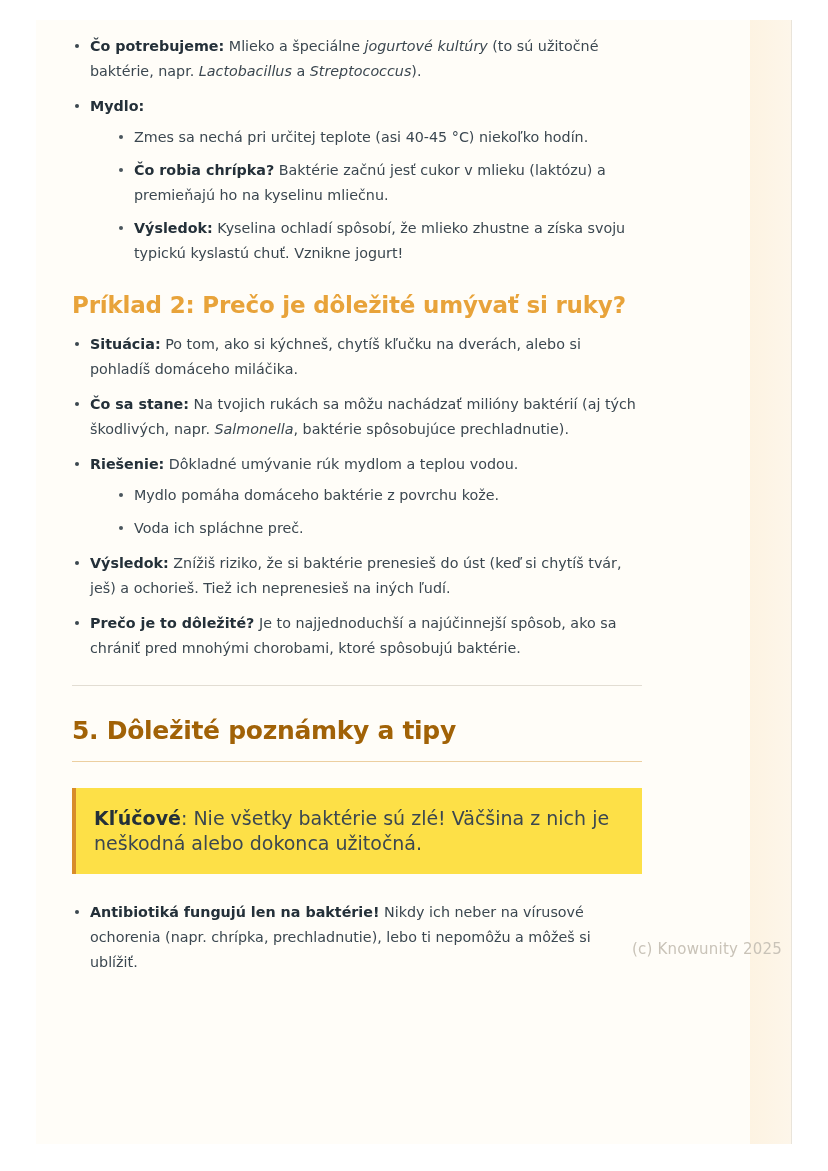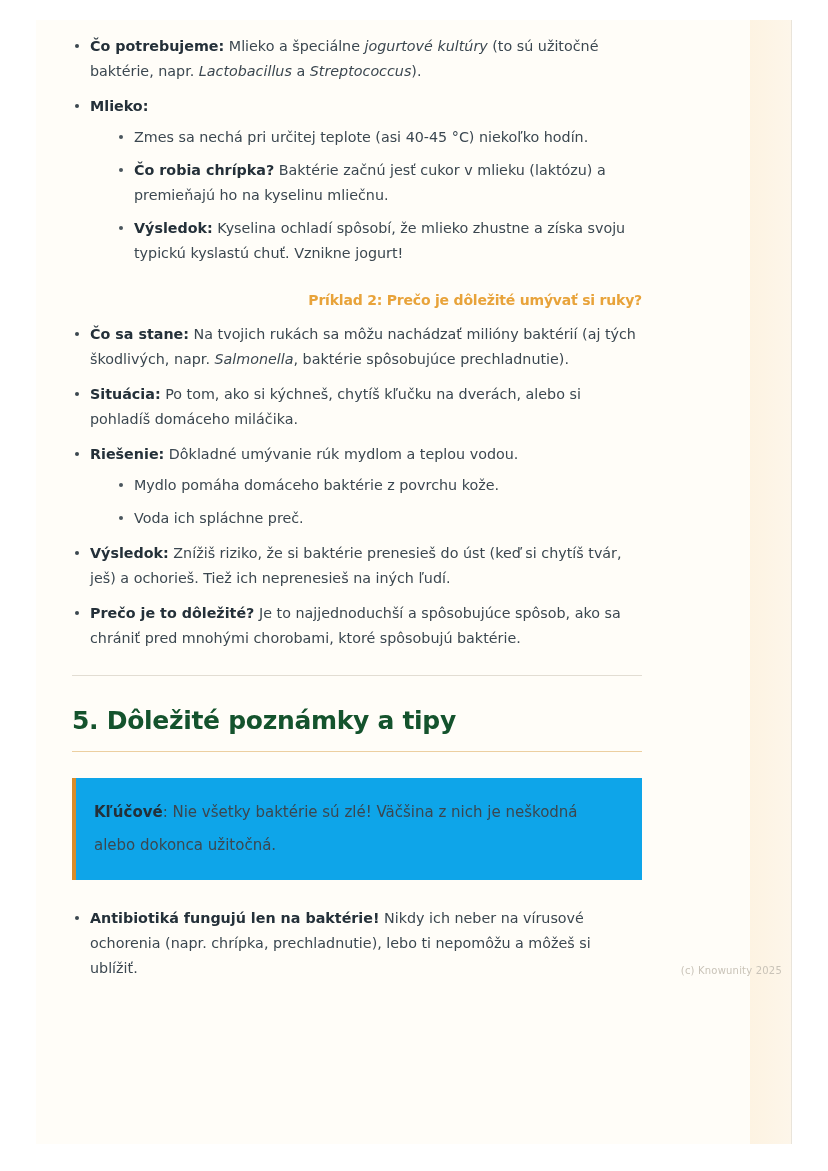--- a/index.html
+++ b/index.html
@@ -92,57 +92,56 @@
   }
   b, .b {
     font-weight: 700;
     color: #243039;
   }
   i, .i {
     font-style: italic;
   }
   h2.section-heading {
     color: #e8a33a;
-    font-size: 14px;
+    font-size: 23px;
     font-weight: 700;
     margin: 26px 0 14px 0;
     letter-spacing: -0.2px;
-    text-align: right;
   }
   h1.big-heading {
-    color: #14532d;
+    color: #a16207;
     font-size: 25px;
     font-weight: 700;
     margin: 0 0 16px 0;
     letter-spacing: -0.3px;
   }
   .divider {
     border-top: 1px solid #e2ddd3;
     margin: 24px 0 30px 0;
     width: 100%;
   }
   .heading-underline {
     border-top: 1.5px solid #eccfa0;
     margin: 0 0 26px 0;
     width: 100%;
   }
   .callout {
-    background: #0ea5e9;
+    background: #fde047;
     border-left: 4px solid #d88c2a;
     padding: 18px 20px 18px 18px;
-    font-size: 15px;
-    line-height: 33px;
+    font-size: 19px;
+    line-height: 25px;
     color: #3b4750;
     margin-bottom: 26px;
   }
   .footer-note {
     position: absolute;
     right: 46px;
-    bottom: 12px;
-    font-size: 10px;
+    bottom: 30px;
+    font-size: 15px;
     color: #c9c3b8;
     letter-spacing: 0.2px;
   }
   .spacer-top { height: 14px; }
 </style>
 </head>
 <body>
 
 <div class="page">
   <div class="sheet"></div>
@@ -152,59 +151,59 @@
   <div class="content">
     <div class="spacer-top"></div>
 
     <ul>
 
       <li class="bullet">
         <span class="b">Čo potrebujeme:</span><span> Mlieko a špeciálne </span><span class="i">jogurtové kultúry</span><span> (to sú užitočné baktérie, napr. </span><span class="i">Lactobacillus</span><span> a </span><span class="i">Streptococcus</span><span>).</span>
       </li>
 
       <li class="bullet">
-        <span class="b">Mlieko:</span>
+        <span class="b">Mydlo:</span>
         <ul class="sub">
           <li class="bullet">Zmes sa nechá pri určitej teplote (asi 40-45 °C) niekoľko hodín.</li>
           <li class="bullet">
             <span class="b">Čo robia chrípka?</span><span> Baktérie začnú jesť cukor v mlieku (laktózu) a premieňajú ho na kyselinu mliečnu.</span>
           </li>
           <li class="bullet">
             <span class="b">Výsledok:</span><span> Kyselina ochladí spôsobí, že mlieko zhustne a získa svoju typickú kyslastú chuť. Vznikne jogurt!</span>
           </li>
         </ul>
       </li>
 
     </ul>
 
     <h2 class="section-heading">Príklad 2: Prečo je dôležité umývať si ruky?</h2>
 
     <ul>
       <li class="bullet">
+        <span class="b">Situácia:</span><span> Po tom, ako si kýchneš, chytíš kľučku na dverách, alebo si pohladíš domáceho miláčika.</span>
+      </li>
+
+      <li class="bullet">
         <span class="b">Čo sa stane:</span><span> Na tvojich rukách sa môžu nachádzať milióny baktérií (aj tých škodlivých, napr. </span><span class="i">Salmonella</span><span>, baktérie spôsobujúce prechladnutie).</span>
-      </li>
-
-      <li class="bullet">
-        <span class="b">Situácia:</span><span> Po tom, ako si kýchneš, chytíš kľučku na dverách, alebo si pohladíš domáceho miláčika.</span>
       </li>
 
       <li class="bullet">
         <span class="b">Riešenie:</span><span> Dôkladné umývanie rúk mydlom a teplou vodou.</span>
         <ul class="sub">
           <li class="bullet">Mydlo pomáha domáceho baktérie z povrchu kože.</li>
           <li class="bullet">Voda ich spláchne preč.</li>
         </ul>
       </li>
 
       <li class="bullet">
         <span class="b">Výsledok:</span><span> Znížiš riziko, že si baktérie prenesieš do úst (keď si chytíš tvár, ješ) a ochorieš. Tiež ich neprenesieš na iných ľudí.</span>
       </li>
 
       <li class="bullet">
-        <span class="b">Prečo je to dôležité?</span><span> Je to najjednoduchší a spôsobujúce spôsob, ako sa chrániť pred mnohými chorobami, ktoré spôsobujú baktérie.</span>
+        <span class="b">Prečo je to dôležité?</span><span> Je to najjednoduchší a najúčinnejší spôsob, ako sa chrániť pred mnohými chorobami, ktoré spôsobujú baktérie.</span>
       </li>
     </ul>
 
     <div class="divider"></div>
 
     <h1 class="big-heading">5. Dôležité poznámky a tipy</h1>
     <div class="heading-underline"></div>
 
     <div class="callout">
       <span class="b">Kľúčové</span><span>: Nie všetky baktérie sú zlé! Väčšina z nich je neškodná alebo dokonca užitočná.</span>

